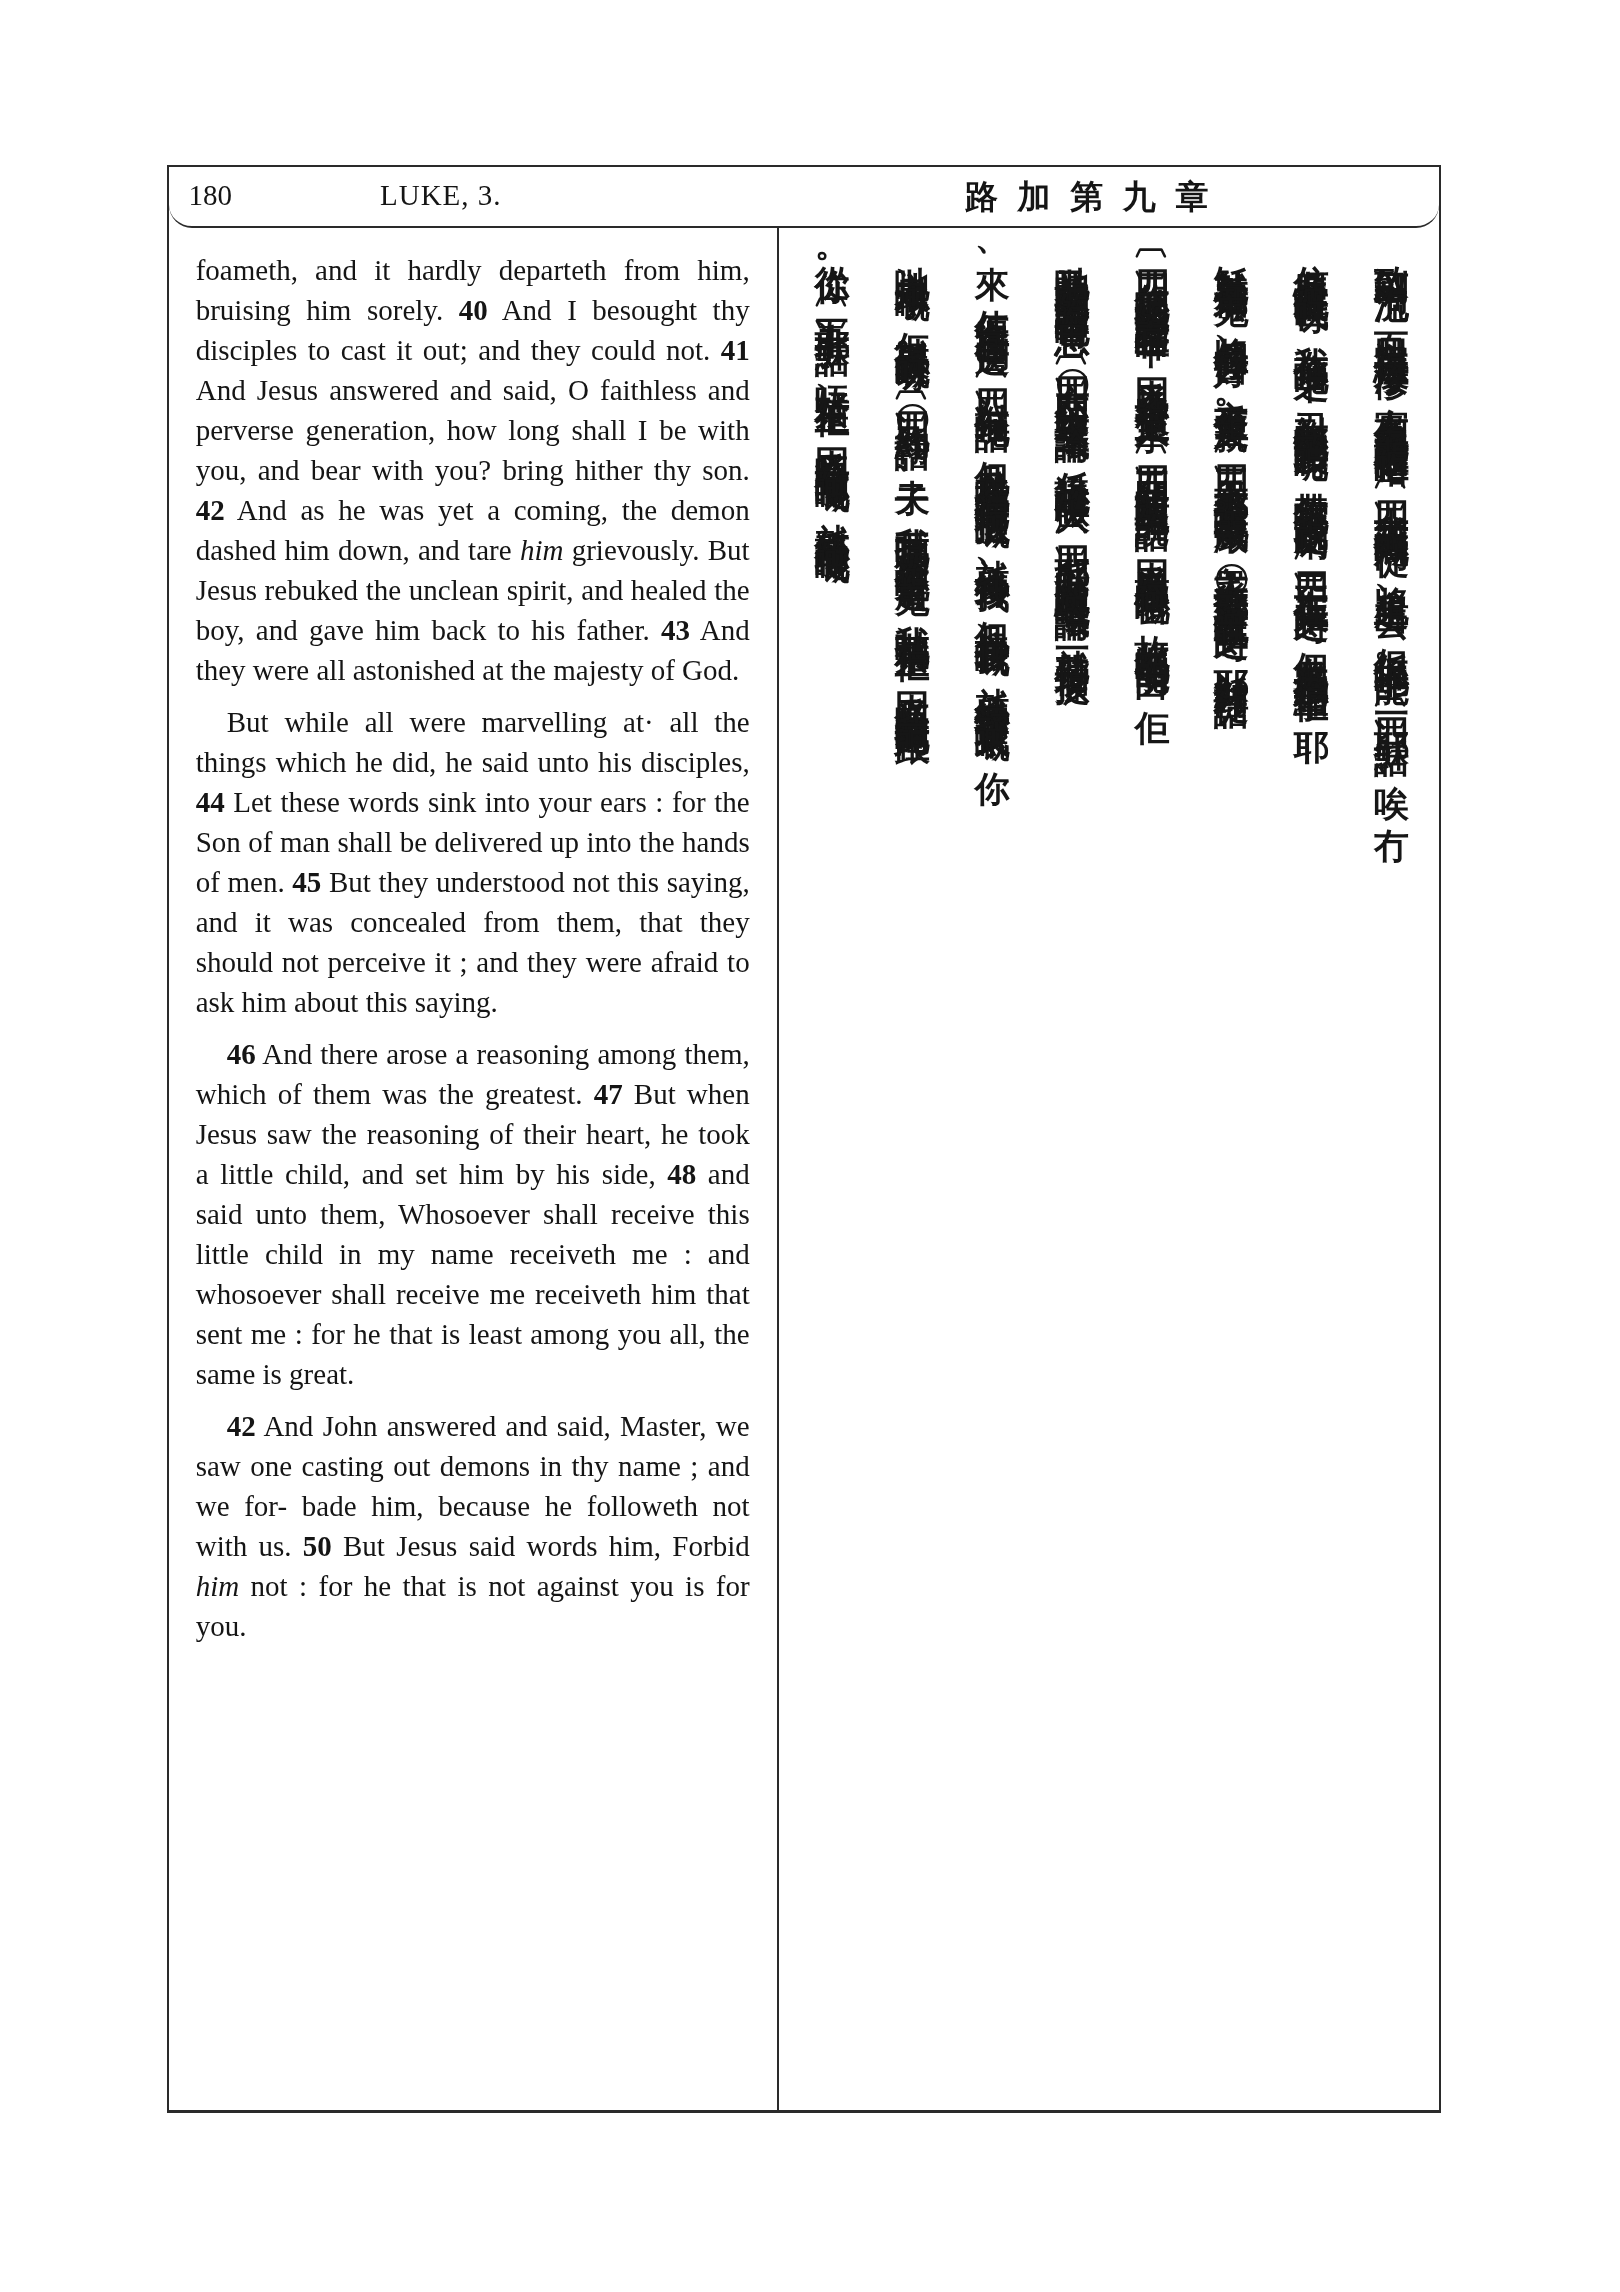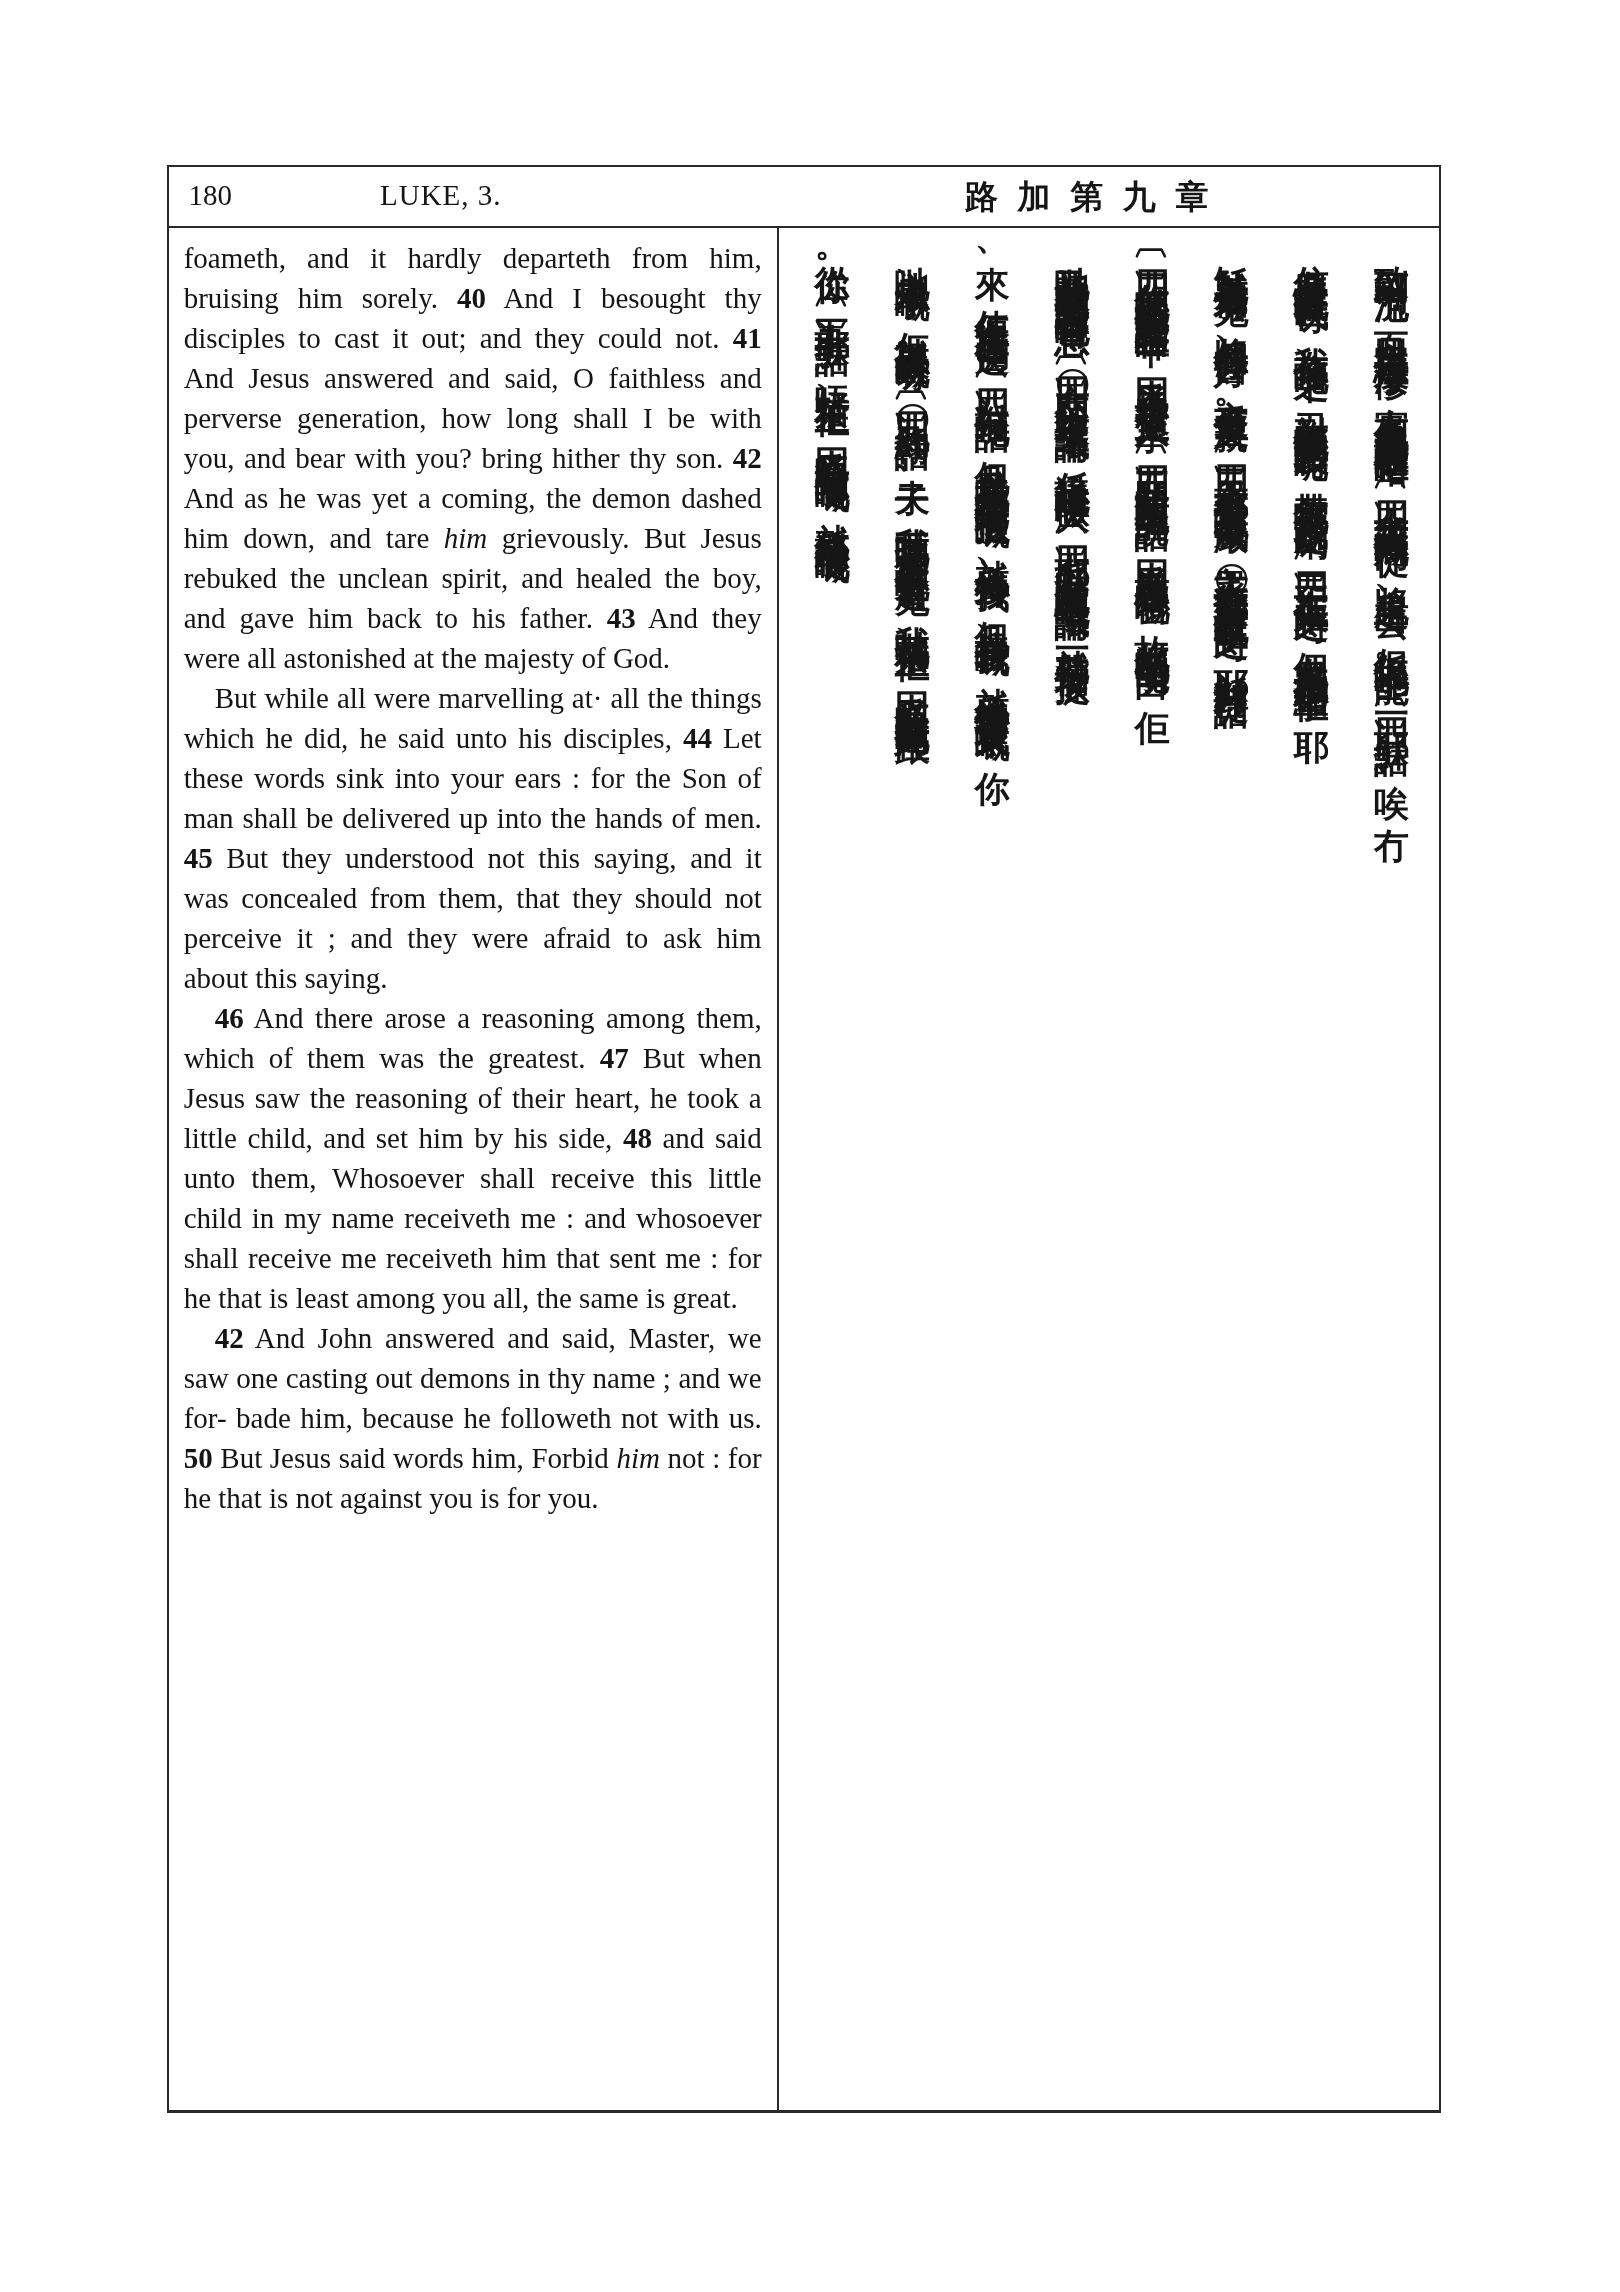--- a/index.html
+++ b/index.html
@@ -1,27 +1,27 @@
 <!DOCTYPE html>
 <html><head>
 <meta charset="utf-8">
 <style>
   html, body { margin:0; padding:0; background:#ffffff; }
   body { width:1620px; height:2293px; position:relative; overflow:hidden; color:#151515; }
   .frame { position:absolute; left:167px; top:165px; width:1274px; height:1948px;
            border-left:2.9px solid #2a2a2a; border-right:2.9px solid #2a2a2a;
            border-top:2.9px solid #2a2a2a; border-bottom:3.9px solid #2a2a2a; box-sizing:border-box; }
-  .header { position:absolute; left:0; top:0; right:0; height:59px; border-bottom:2.9px solid #2a2a2a; }
+  .header { position:absolute; left:0; top:0; right:0; height:59px; border-bottom:2.9px solid #2a2a2a;border-radius:23px; }
   .page-num { position:absolute; left:19.6px; top:11.8px; font-family:"Liberation Serif", serif; font-size:29px; }
   .running-title { position:absolute; left:211px; top:11.8px; font-family:"Liberation Serif", serif; font-size:29px; letter-spacing:1px; }
   .chinese-title { position:absolute; left:796px; top:7.8px; font-family:"DejaVu Serif", serif; font-size:33px; font-weight:bold; letter-spacing:19.6px;text-align:center; }
   .divider { position:absolute; left:608px; top:59px; bottom:0; border-left:2px solid #2a2a2a; }
   .english { position:absolute; left:14.7px; top:71px; width:578px;
              font-family:"Liberation Serif", serif; font-size:29px; line-height:40px; text-align:justify; }
-  .english p { margin:0; }
+  .english p { margin:12px; }
   .english p.indent { text-indent:31px; }
   .verse-num { font-weight:bold; }
   .english em { font-style:italic; }
   .cn-area { position:absolute; left:613px; top:71px; right:9.8px; bottom:9.8px; }
   .cn-col { position:absolute; top:0; width:59px; writing-mode:vertical-rl; text-orientation:upright;
             font-family:"DejaVu Serif", serif; font-size:35px; line-height:59px; letter-spacing:4.5px; font-weight:bold; color:#161616; }
 </style>
 </head>
 <body>
 

